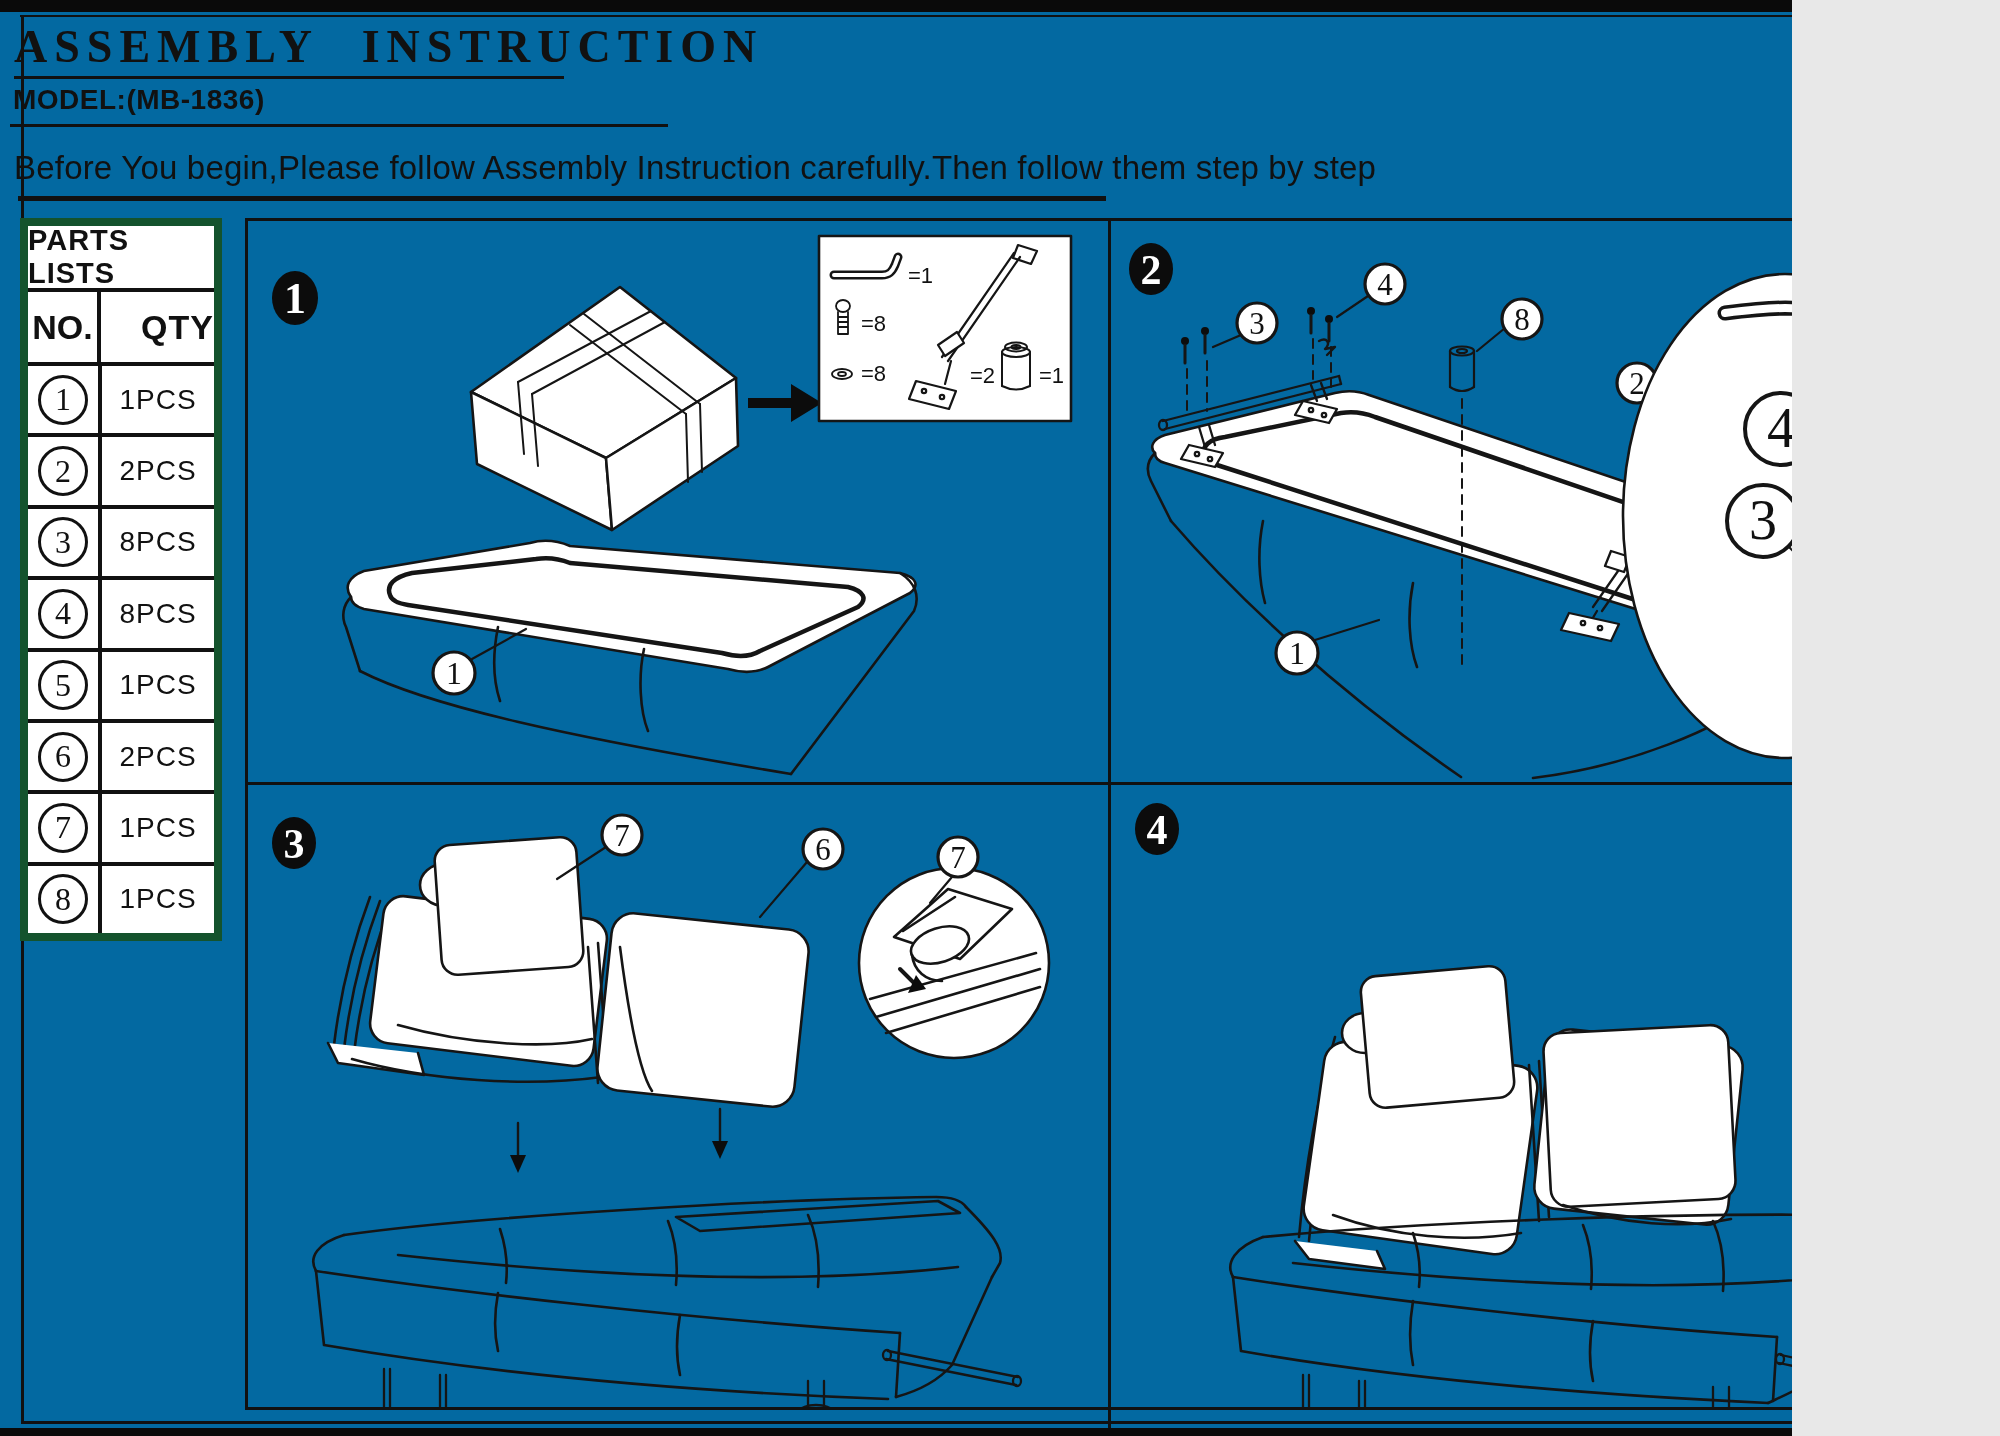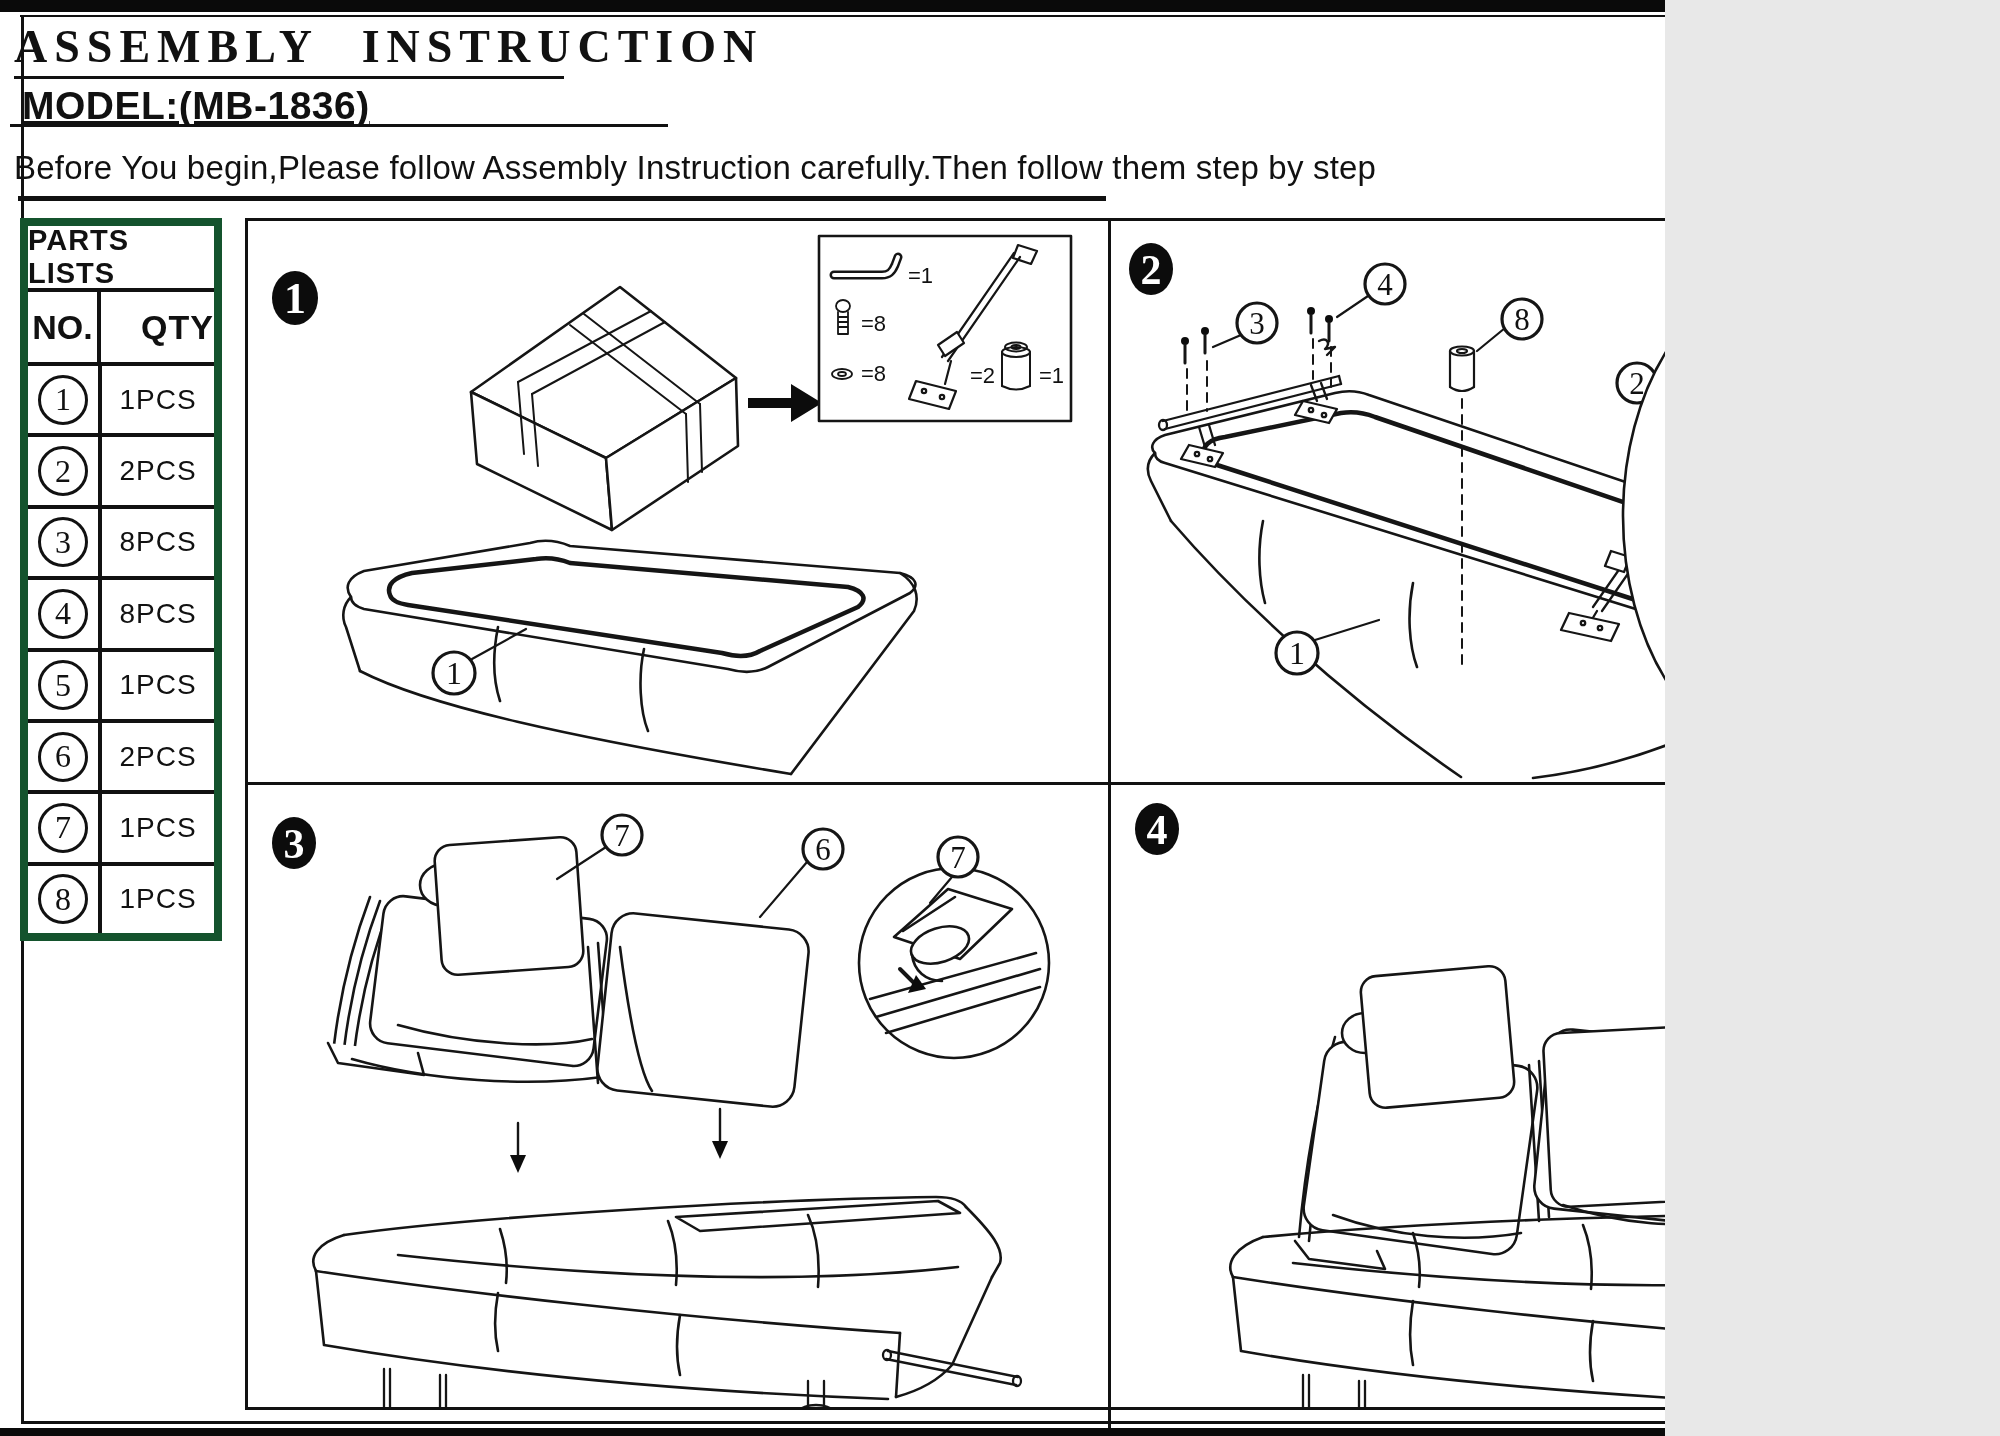--- a/index.html
+++ b/index.html
@@ -1,24 +1,24 @@
 <!DOCTYPE html>
 <html><head>
 <meta charset="utf-8">
 <style>
   html,body{margin:0;padding:0;background:#e8e8e8;}
-  #sheet{position:relative;width:1665px;height:1436px;background:#ffffff;overflow:hidden;
+  #sheet{position:relative;width:1792px;height:1436px;background:#0369a1;overflow:hidden;
          font-family:"Liberation Sans",sans-serif;color:#111;}
   .abs{position:absolute;}
   .bar{background:#0a0a0a;}
   .rule{background:#111;}
   
   #title{left:14px;top:20px;font-family:"Liberation Serif",serif;font-size:46px;font-weight:600;
          letter-spacing:7px;word-spacing:26px;white-space:nowrap;}
-  #model{left:22px;top:84px;font-size:39px;font-weight:700;letter-spacing:.5px;white-space:nowrap;text-decoration:underline;}
+  #model{left:13px;top:84px;font-size:28px;font-weight:700;letter-spacing:.5px;white-space:nowrap;}
   #note{left:14px;top:149px;font-size:33px;font-weight:500;letter-spacing:.2px;white-space:nowrap;}
   
   #parts{left:20px;top:218px;width:202px;height:723px;border:8px solid #14532d;box-sizing:border-box;
          display:flex;flex-direction:column;background:#fff;}
   .pt-head{height:62px;border-bottom:4px solid #111;display:flex;align-items:center;justify-content:center;
            font-size:29px;font-weight:700;letter-spacing:1px;}
   .pt-cols{height:70px;border-bottom:4px solid #111;display:flex;}
   .pt-row{flex:1;border-bottom:4px solid #111;display:flex;}
   .pt-row:last-child{border-bottom:none;}
   .c-no{width:70px;border-right:4px solid #111;display:flex;align-items:center;justify-content:center;}

